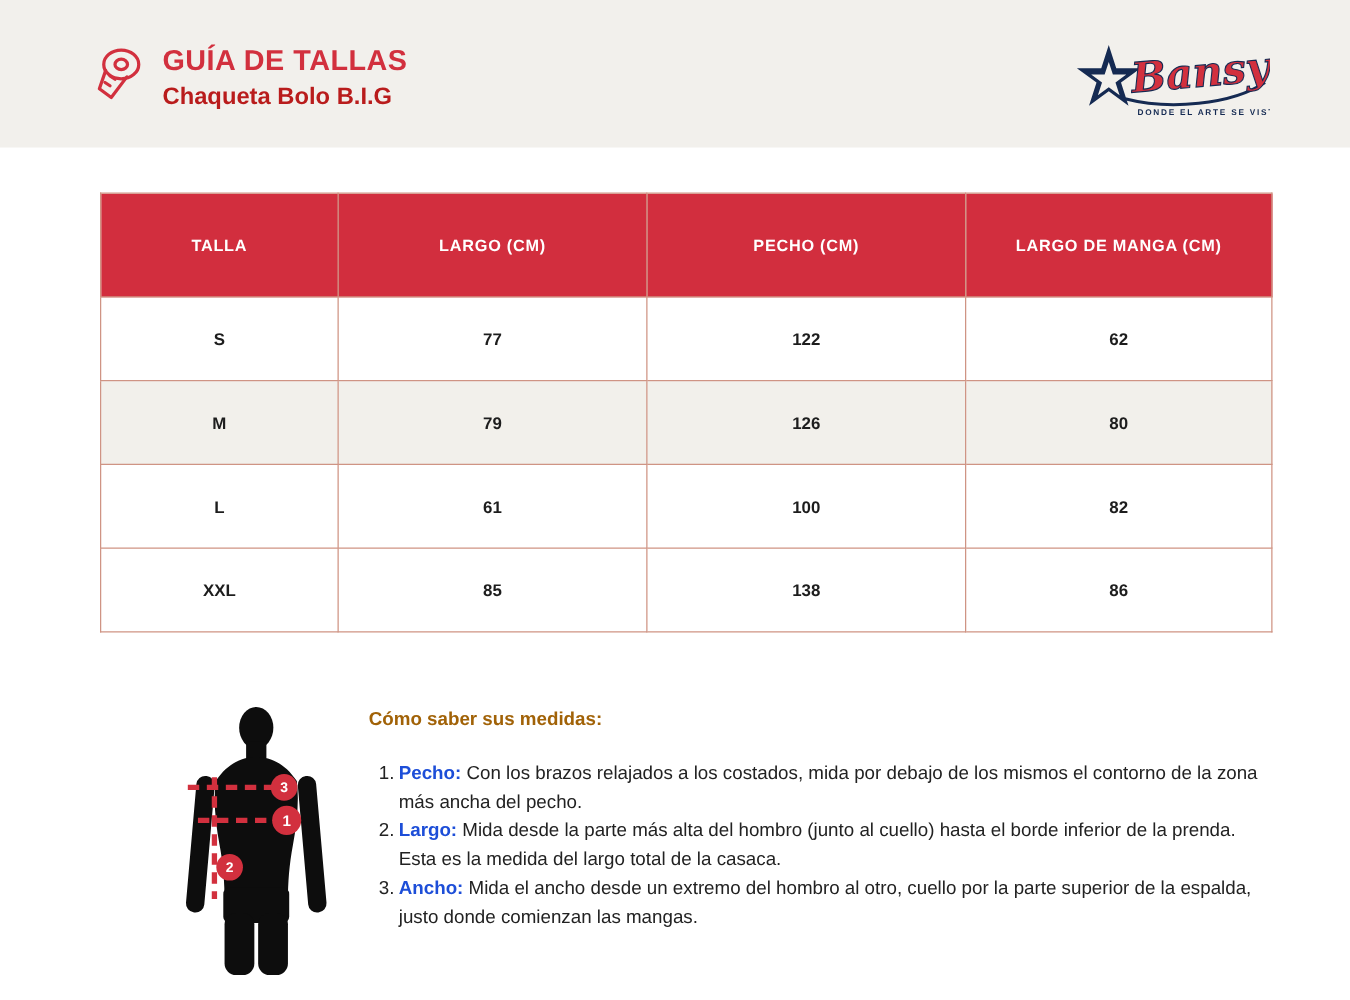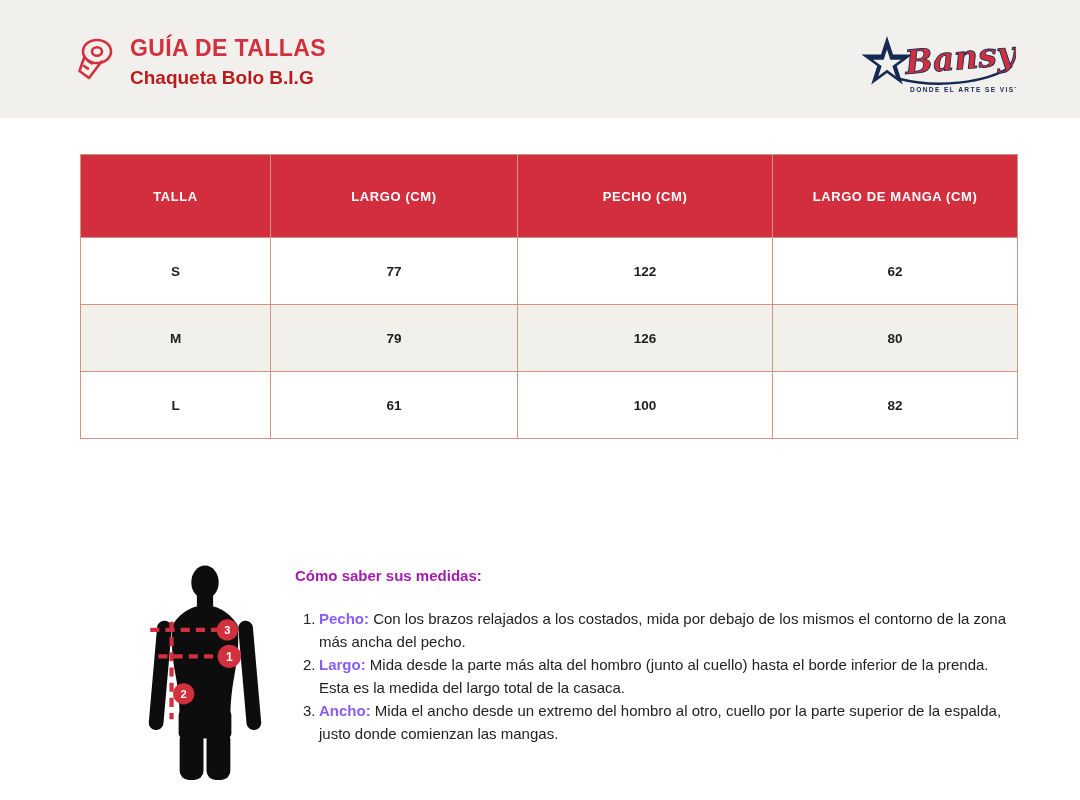--- a/index.html
+++ b/index.html
@@ -40,27 +40,27 @@
   }
   .size-table td {
     height:67px; font-size:13.5px; font-weight:700; color:#1d1d1d; background:#ffffff;
   }
   .size-table tr.alt td { background:#f2f0eb; }
   col.c1 { width:190px; } col.c2 { width:247px; } col.c3 { width:255px; } col.c4 { width:245px; }
 
   
   .figure-wrap { position:absolute; left:138px; top:562px; width:134px; height:218px; }
   .instructions { position:absolute; left:295px; top:567px; width:722px; }
-  .instr-heading { font-size:15px; font-weight:700; color:#a21caf; }
+  .instr-heading { font-size:15px; font-weight:700; color:#a16207; }
   .instr-note { font-size:15px; color:#222; margin-top:24px; }
   .steps { margin-top:24px; display:flex; flex-direction:column; gap:1px; }
   .step { display:flex; font-size:15px; line-height:22.5px; color:#222; }
   .step-num { flex:none; width:24px; text-align:left; padding-left:8px; }
   .step-content { flex:1; }
-  .step-label { font-weight:700; color:#8b5cf6; }
+  .step-label { font-weight:700; color:#1d4ed8; }
 </style>
 </head>
 <body>
 
 <div class="page">
 
   <div class="top-band">
     <div class="title-block">
       <svg class="tape-icon" viewBox="0 0 44 46">
         <g fill="none" stroke="#d2303e" stroke-width="2.6" stroke-linecap="round" stroke-linejoin="round">
@@ -113,20 +113,26 @@
         <td>79</td>
         <td>126</td>
         <td>80</td>
       </tr>
       <tr>
         <td>L</td>
         <td>61</td>
         <td>100</td>
         <td>82</td>
       </tr>
+      <tr>
+        <td>XXL</td>
+        <td>85</td>
+        <td>138</td>
+        <td>86</td>
+      </tr>
     </tbody>
   </table>
 
   <div class="figure-wrap">
     <svg viewBox="0 0 132 215" width="134" height="218">
       <g fill="#0d0d0d">
         <ellipse cx="66" cy="20" rx="13.5" ry="16.5"></ellipse>
         <rect x="58" y="31" width="16" height="13"></rect>
         <path d="M34,62 C44,47 56,43 66,43 C76,43 88,47 98,62 C100,78 98,96 95,112 C92,128 91,142 91,156 L41,156 C41,142 40,128 37,112 C34,96 32,78 34,62 Z"></path>
         <rect x="19" y="58" width="14.5" height="108" rx="7" transform="rotate(5 26 62)"></rect>

